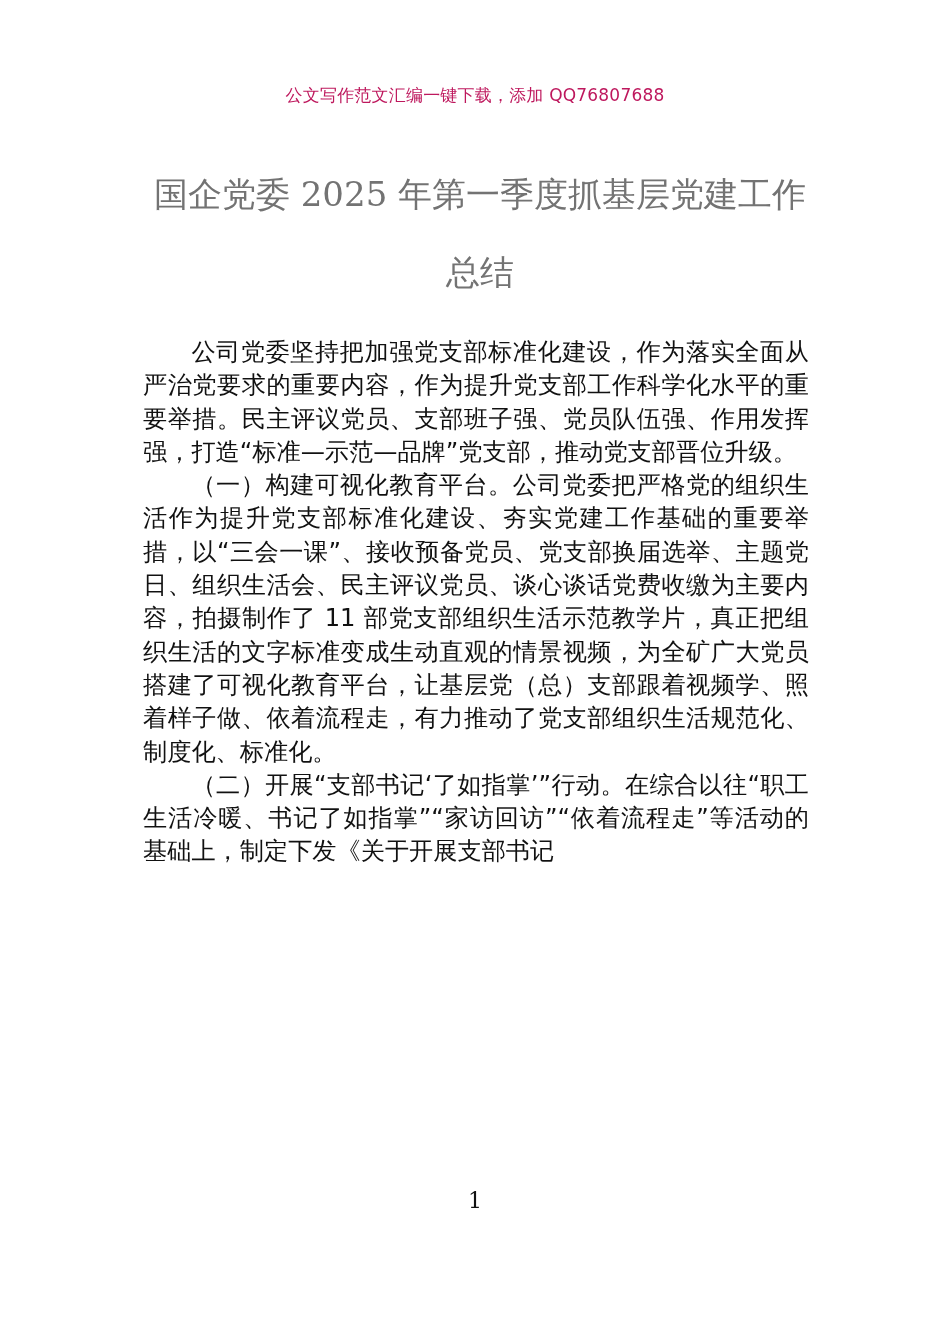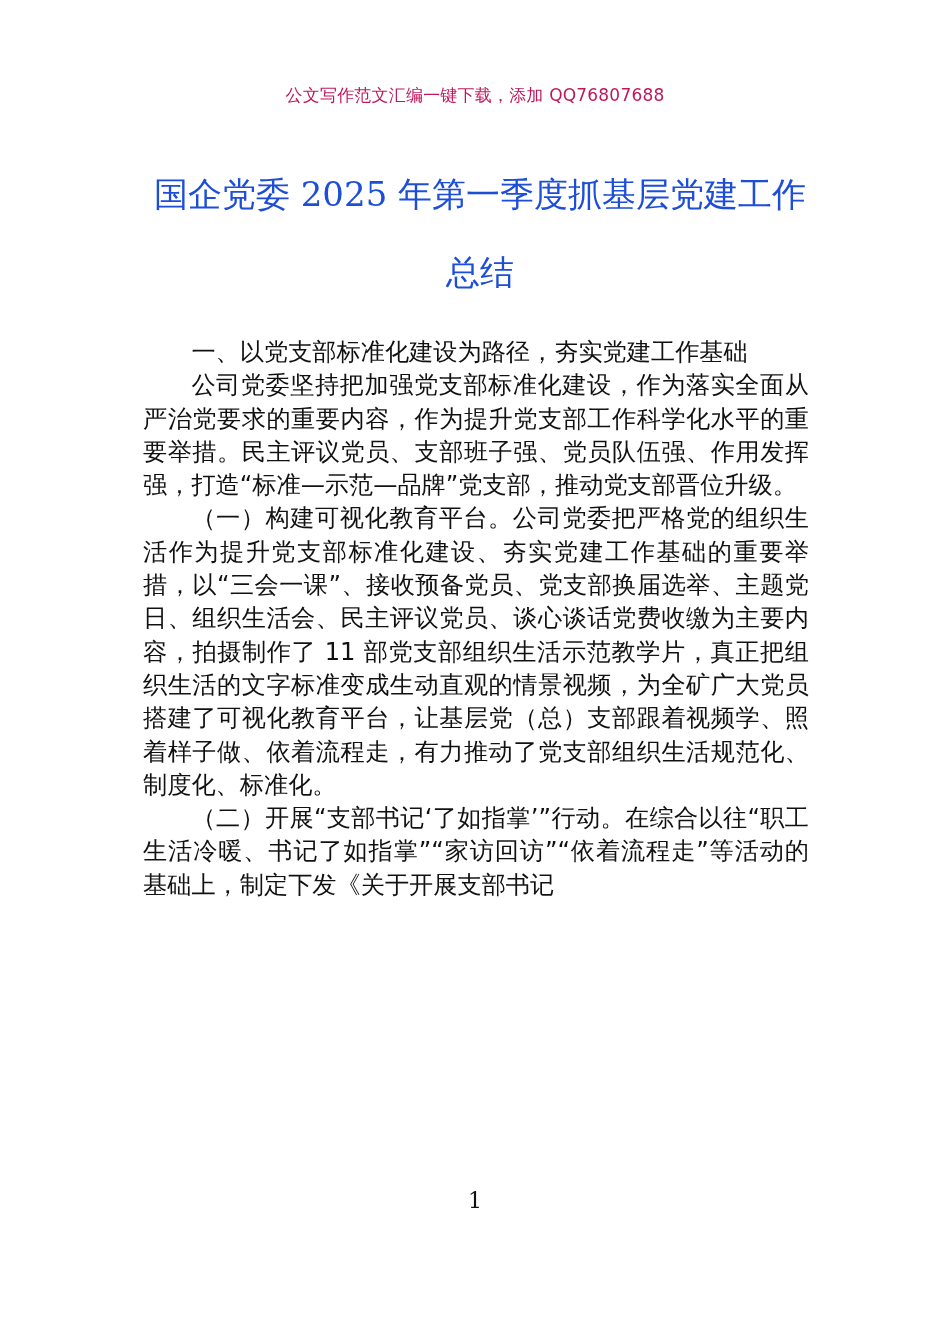--- a/index.html
+++ b/index.html
@@ -4,21 +4,21 @@
   <style>
     html, body { margin: 0; padding: 0; background: #ffffff; }
     body { width: 950px; height: 1344px; position: relative; overflow: hidden; }
     .page { position: absolute; left: 0; top: 0; width: 950px; height: 1344px; background: #fff; }
     .watermark {
       position: absolute; top: 84px; left: 0; width: 950px; text-align: center;
       color: #be185d; font-family: "DejaVu Sans", sans-serif; font-size: 17px; letter-spacing: 0.2px;
     }
     .title {
       position: absolute; left: 140px; width: 680px; text-align: center;
-      font-family: "DejaVu Serif", serif; font-size: 34px; color: #1d4ed8;
+      font-family: "DejaVu Serif", serif; font-size: 34px; color: #737373;
     }
     .title.l1 { top: 172px; }
     .title.l2 { top: 242px; margin-top: 8px; }
     .body-text {
       position: absolute; left: 143px; width: 666px;
       font-family: "DejaVu Sans", sans-serif; font-size: 24.2px; line-height: 33.3px; color: #111;
       text-align: justify; text-justify: inter-character;
     }
     .body-text p { margin: 0; text-indent: 2em; }
     .page-number {
@@ -29,20 +29,19 @@
 </head>
 <body>
 
 <div class="page">
   <div class="watermark">公文写作范文汇编一键下载，添加 QQ76807688</div>
 
   <div class="title l1">国企党委 2025 年第一季度抓基层党建工作</div>
   <div class="title l2">总结</div>
 
   <div class="body-text" style="top:336px;">
-    <p>一、以党支部标准化建设为路径，夯实党建工作基础</p>
     <p>公司党委坚持把加强党支部标准化建设，作为落实全面从严治党要求的重要内容，作为提升党支部工作科学化水平的重要举措。民主评议党员、支部班子强、党员队伍强、作用发挥强，打造“标准—示范—品牌”党支部，推动党支部晋位升级。</p>
     <p>（一）构建可视化教育平台。公司党委把严格党的组织生活作为提升党支部标准化建设、夯实党建工作基础的重要举措，以“三会一课”、接收预备党员、党支部换届选举、主题党日、组织生活会、民主评议党员、谈心谈话党费收缴为主要内容，拍摄制作了 11 部党支部组织生活示范教学片，真正把组织生活的文字标准变成生动直观的情景视频，为全矿广大党员搭建了可视化教育平台，让基层党（总）支部跟着视频学、照着样子做、依着流程走，有力推动了党支部组织生活规范化、制度化、标准化。</p>
     <p>（二）开展“支部书记‘了如指掌’”行动。在综合以往“职工生活冷暖、书记了如指掌”“家访回访”“依着流程走”等活动的基础上，制定下发《关于开展支部书记</p>
   </div>
 
   <div class="page-number">1</div>
 </div>
 
 </body></html>

